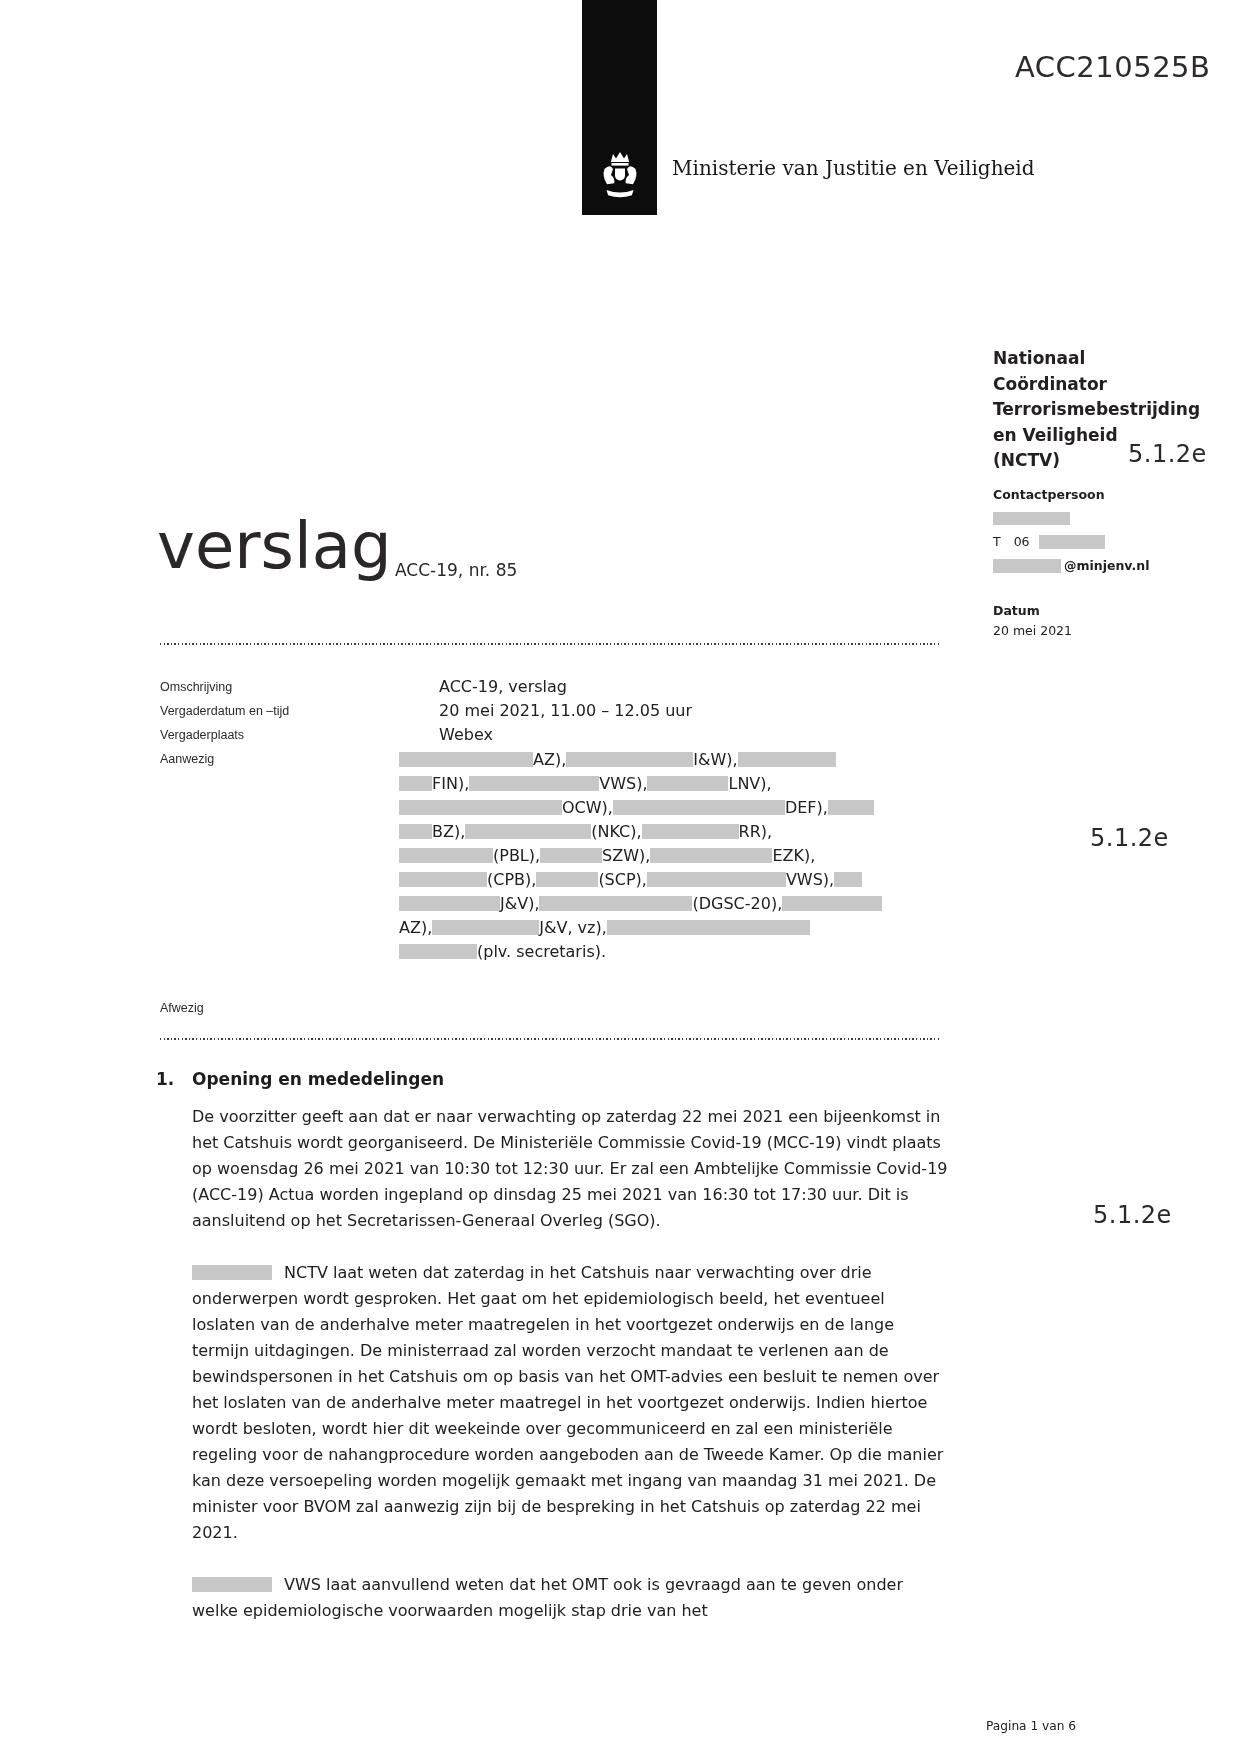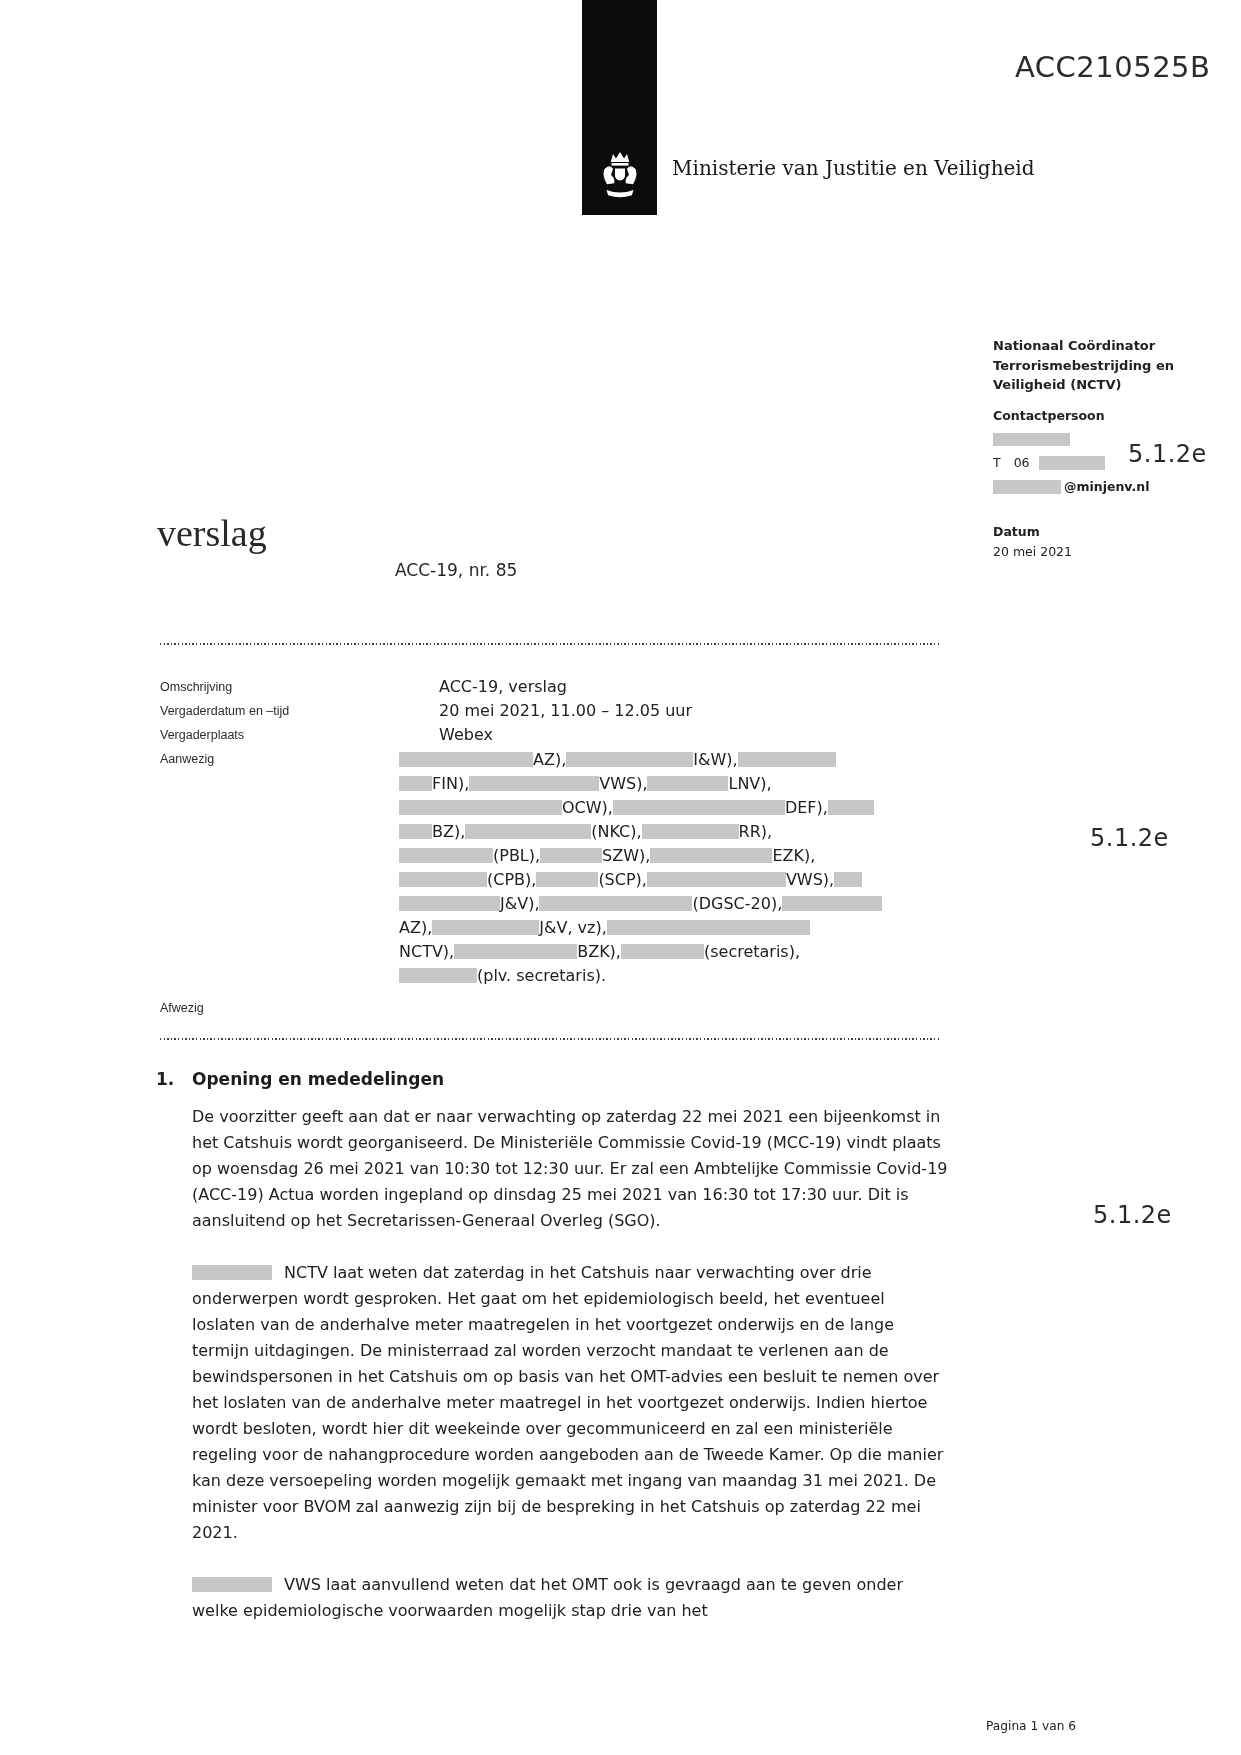--- a/index.html
+++ b/index.html
@@ -12,37 +12,37 @@
     color:#242021;
     overflow:hidden;
   }
   
   .banner{position:absolute;left:582px;top:0;width:75px;height:215px;background:#0c0c0c;}
   .banner .emblem{position:absolute;left:50%;bottom:8px;transform:translateX(-50%);}
   .ministry{position:absolute;left:672px;top:156px;font-family:"DejaVu Serif",serif;font-size:20px;color:#181818;}
   .doc-ref{position:absolute;left:1015px;top:50px;font-size:29px;letter-spacing:.5px;color:#2e2a2b;}
   
   .sidebar{position:absolute;left:993px;top:336px;width:218px;font-size:12.5px;line-height:1.25;}
-  .sb-org{font-weight:bold;width:182px;margin:0 0 13px 0;font-size:13px;line-height:1.5;}
+  .sb-org{font-weight:bold;width:182px;margin:10px 0 13px 0;font-size:17px;line-height:1.5;}
   .sb-contact{font-weight:bold;margin:0 0 10px 0;}
   .redact{display:inline-block;background:#c7c7c7;height:14px;vertical-align:middle;}
   .sb-bar1{width:77px;height:13px;display:block;margin:0 0 9px 0;}
   .sb-row{display:flex;align-items:center;margin:0 0 8px 0;}
   .sb-row .t{margin-right:13px;}
   .sb-row .n{margin-right:9px;}
   .sb-row .bar{width:66px;height:14px;}
   .sb-email{display:flex;align-items:flex-end;margin:0 0 30px 0;font-weight:bold;}
   .sb-email .bar{width:68px;height:14px;margin-right:3px;}
   .sb-datum{font-weight:bold;margin:0 0 4px 0;}
   .r-code{position:absolute;font-size:24px;color:#2c2829;letter-spacing:.5px;}
   .r-code1{left:1128px;top:440px;}
   .r-code2{left:1090px;top:824px;}
   .r-code3{left:1093px;top:1201px;}
   
-  .title-main{position:absolute;left:157px;top:514px;font-size:38px;line-height:1;color:#2b2728;font-family:Liberation Serif, serif;}
+  .title-main{position:absolute;left:157px;top:514px;font-size:64px;line-height:1;color:#2b2728;}
   .title-sub{position:absolute;left:395px;top:560px;font-size:17px;color:#2b2728;}
   
   .rule{position:absolute;left:160px;width:780px;height:2px;
     background-image:repeating-linear-gradient(90deg,#3e3a3b 0 1.5px,transparent 1.5px 3.6px);}
   .rule1{top:643px;} .rule2{top:1038px;}
   
   .meta{position:absolute;left:160px;top:675px;width:780px;}
   .meta-row{display:flex;min-height:24px;gap:40px;}
   .meta-label,.side-label{width:239px;flex:0 0 239px;font-family:"Liberation Sans",sans-serif;font-size:12.5px;color:#2e2a2b;padding-top:5px;}
   .meta-value{font-size:16px;line-height:24px;color:#242021;}
@@ -175,27 +175,20 @@
             <span class="att-text">(DGSC-20),</span>
             <span class="redact" style="width: 100px;"></span>
           </div>
           <div class="att-line">
             <span class="att-text">AZ),</span>
             <span class="redact" style="width: 107px;"></span>
             <span class="att-text">J&amp;V, vz),</span>
             <span class="redact" style="width: 203px;"></span>
           </div>
           <div class="att-line">
-            <span class="att-text">NCTV),</span>
-            <span class="redact" style="width: 123px;"></span>
-            <span class="att-text">BZK),</span>
-            <span class="redact" style="width: 83px;"></span>
-            <span class="att-text">(secretaris),</span>
-          </div>
-          <div class="att-line">
             <span class="redact" style="width: 78px;"></span>
             <span class="att-text">(plv. secretaris).</span>
           </div>
         </div>
     </div>
   </div>
   <div class="r-code r-code2">5.1.2e</div>
   <div class="afwezig">Afwezig</div>
 
   <div class="rule rule2"></div>

